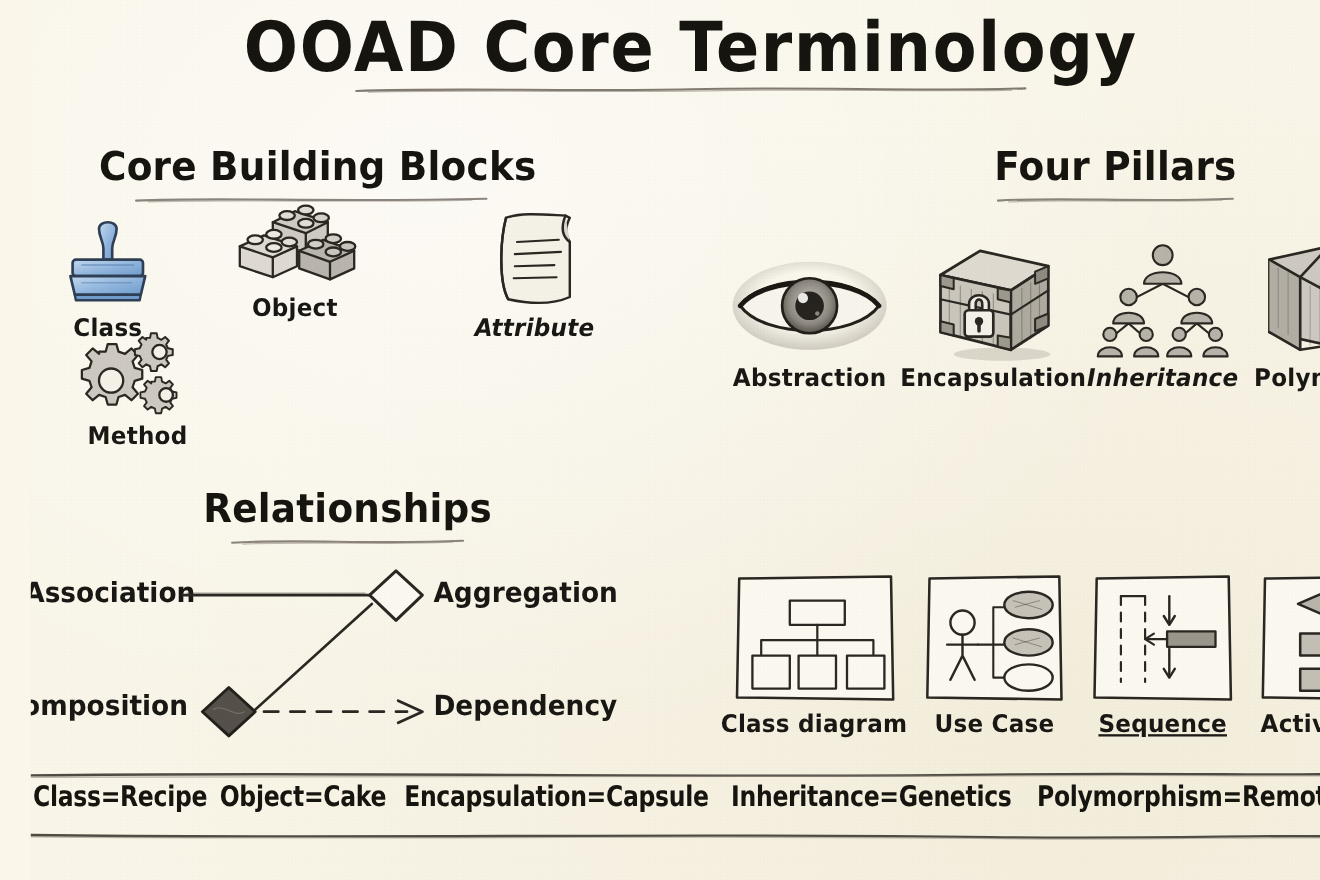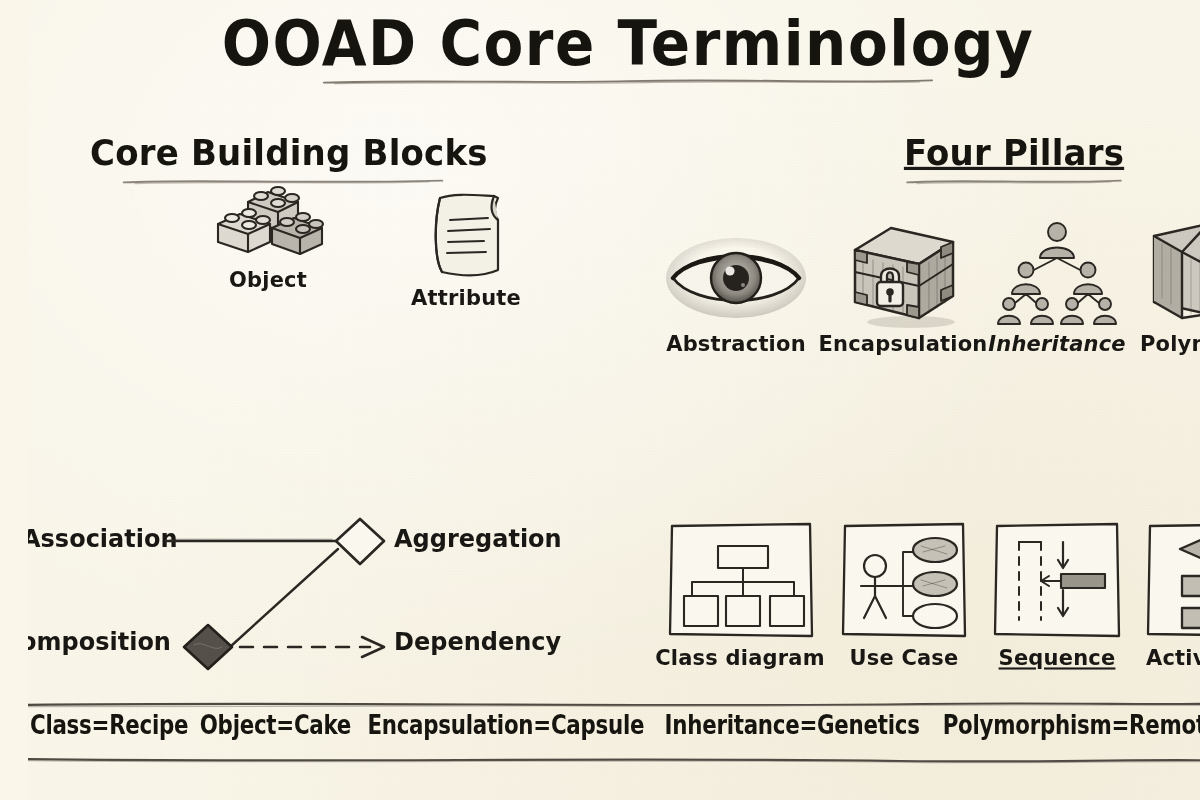--- a/index.html
+++ b/index.html
@@ -156,30 +156,60 @@
   </div>
 
   <div class="sec-head" style="left:62px; top:132px; width:385px;">
     <div class="txt hand">Core Building Blocks</div>
     <svg class="rule" width="370" height="8" viewBox="0 0 370 8">
       <path d="M3 5 C 90 1, 200 7, 367 3" stroke="#6f6860" stroke-width="2.2" fill="none" stroke-linecap="round" opacity=".8"></path>
       <path d="M16 6.4 C 110 3.4, 230 7.6, 352 4.4" stroke="#938c81" stroke-width="1.3" fill="none" stroke-linecap="round" opacity=".55"></path>
     </svg>
   </div>
 
-  <div class="sec-head" style="left:836px; top:132px; width:300px;text-decoration:underline;">
+  <div class="sec-head" style="left:836px; top:132px; width:300px;">
     <div class="txt hand">Four Pillars</div>
     <svg class="rule" width="250" height="8" viewBox="0 0 250 8">
       <path d="M3 5 C 70 1, 150 7, 247 3" stroke="#6f6860" stroke-width="2.2" fill="none" stroke-linecap="round" opacity=".8"></path>
       <path d="M14 6.4 C 80 3.4, 160 7.6, 236 4.4" stroke="#938c81" stroke-width="1.3" fill="none" stroke-linecap="round" opacity=".55"></path>
     </svg>
   </div>
 
-
-
+  <div class="sec-head" style="left:128px; top:443px; width:320px;">
+    <div class="txt hand">Relationships</div>
+    <svg class="rule" width="246" height="8" viewBox="0 0 246 8">
+      <path d="M3 5 C 70 1, 150 7, 243 3" stroke="#6f6860" stroke-width="2.2" fill="none" stroke-linecap="round" opacity=".8"></path>
+      <path d="M14 6.4 C 80 3.4, 158 7.6, 232 4.4" stroke="#938c81" stroke-width="1.3" fill="none" stroke-linecap="round" opacity=".55"></path>
+    </svg>
+  </div>
+
+
+  <div class="item" style="left:0px; top:192px; width:140px;">
+    <div class="art" style="height:92px;">
+      <svg width="92" height="92" viewBox="0 0 92 92">
+        <defs>
+          <linearGradient id="stampG" x1="0" y1="0" x2="1" y2="1">
+            <stop offset="0%" stop-color="#c3d9ef"></stop>
+            <stop offset="55%" stop-color="#8fb4dc"></stop>
+            <stop offset="100%" stop-color="#6f9ccb"></stop>
+          </linearGradient>
+        </defs>
+
+        <path d="M38 16 C38 8, 54 8, 54 16 C54 24, 50 27, 50 34 L50 44 L42 44 L42 34 C42 27, 38 24, 38 16 Z" fill="url(#stampG)" stroke="#2f3f55" stroke-width="2.4" stroke-linejoin="round"></path>
+
+        <rect x="14" y="44" width="64" height="15" rx="3" fill="url(#stampG)" stroke="#2f3f55" stroke-width="2.4"></rect>
+
+        <path d="M12 59 L80 59 L76 76 L16 76 Z" fill="url(#stampG)" stroke="#2f3f55" stroke-width="2.4" stroke-linejoin="round"></path>
+        <path d="M16 76 L76 76 L75 81 L17 81 Z" fill="#6f9ccb" stroke="#2f3f55" stroke-width="2.2" stroke-linejoin="round"></path>
+        <path d="M22 49 L70 49" stroke="#5d86b4" stroke-width="1.4" opacity=".7"></path>
+        <path d="M22 65 L68 65" stroke="#5d86b4" stroke-width="1.4" opacity=".55"></path>
+      </svg>
+    </div>
+    <div class="lbl hand">Class</div>
+  </div>
 
   <div class="item" style="left:170px; top:172px; width:140px;">
     <div class="art" style="height:94px;">
       <svg width="124" height="94" viewBox="0 0 124 94">
         <g class="pencil" stroke-width="2.1">
 
           <g>
             <path d="M42 30 L62 20 L92 30 L92 48 L72 58 L42 48 Z" fill="#cfcbc2"></path>
             <path d="M42 30 L72 40 L92 30" fill="none"></path>
             <path d="M72 40 L72 58" fill="none"></path>
@@ -207,38 +237,56 @@
             <ellipse cx="97" cy="45" rx="7" ry="4" fill="#d3cfc6"></ellipse>
             <ellipse cx="97" cy="57" rx="7" ry="4" fill="#c9c5bc"></ellipse>
             <ellipse cx="110" cy="52" rx="7" ry="4" fill="#c9c5bc"></ellipse>
           </g>
         </g>
       </svg>
     </div>
     <div class="lbl hand">Object</div>
   </div>
 
-  <div class="item" style="left:368px; top:186px; width:140px;">
+  <div class="item" style="left:388px; top:186px; width:140px;font-style:italic;">
     <div class="art" style="height:98px;">
       <svg width="104" height="98" viewBox="0 0 104 98">
         <g class="pencil" stroke-width="2.2">
           <path d="M26 12 C 40 7, 60 9, 80 10 L84 12 C 80 20, 80 28, 84 34 L84 84
                    C 66 92, 46 90, 28 86 C 20 72, 20 36, 26 12 Z" fill="#f4f1e7"></path>
           <path d="M80 10 C 76 20, 76 28, 84 34" fill="#d9d5ca"></path>
           <path d="M26 12 C 20 36, 20 72, 28 86" fill="none"></path>
           <path d="M36 34 L74 32" stroke-width="1.9"></path>
           <path d="M34 45 L76 43" stroke-width="1.9"></path>
           <path d="M34 56 L70 55" stroke-width="1.9"></path>
           <path d="M33 67 L72 66" stroke-width="1.9"></path>
         </g>
       </svg>
     </div>
     <div class="lbl hand">Attribute</div>
   </div>
 
+  <div class="item" style="left:22px; top:300px; width:150px;">
+    <div class="art" style="height:82px;">
+      <svg width="112" height="82" viewBox="0 0 112 82">
+        <g class="pencil" stroke-width="2.1">
+
+          <path d="M44 14 l6 0 2 -7 8 0 2 7 6 2 6 -5 6 6 -5 6 2 6 7 2 0 8 -7 2 -2 6 5 6 -6 6 -6 -5 -6 2 -2 7 -8 0 -2 -7 -6 -2 -6 5 -6 -6 5 -6 -2 -6 -7 -2 0 -8 7 -2 2 -6 -5 -6 6 -6 6 5 Z" fill="#cdc9c0" transform="translate(-22,6) scale(0.98)"></path>
+          <circle cx="32" cy="46" r="11" fill="#f4f1e7"></circle>
+
+          <path d="M86 6 l4 0 1 -5 6 0 1 5 4 2 4 -3 4 4 -3 4 2 4 5 1 0 6 -5 1 -2 4 3 4 -4 4 -4 -3 -4 2 -1 5 -6 0 -1 -5 -4 -2 -4 3 -4 -4 3 -4 -2 -4 -5 -1 0 -6 5 -1 2 -4 -3 -4 4 -4 4 3 Z" fill="#cdc9c0" transform="translate(-10,2) scale(0.86)"></path>
+          <circle cx="76" cy="20" r="6.5" fill="#f4f1e7"></circle>
+
+          <path d="M86 6 l4 0 1 -5 6 0 1 5 4 2 4 -3 4 4 -3 4 2 4 5 1 0 6 -5 1 -2 4 3 4 -4 4 -4 -3 -4 2 -1 5 -6 0 -1 -5 -4 -2 -4 3 -4 -4 3 -4 -2 -4 -5 -1 0 -6 5 -1 2 -4 -3 -4 4 -4 4 3 Z" fill="#cdc9c0" transform="translate(-2,42) scale(0.82)"></path>
+          <circle cx="82" cy="59" r="6.2" fill="#f4f1e7"></circle>
+        </g>
+      </svg>
+    </div>
+    <div class="lbl hand">Method</div>
+  </div>
 
 
   <div class="item" style="left:630px; top:222px; width:156px;">
     <div class="art" style="height:108px;">
       <svg width="150" height="104" viewBox="0 0 150 104">
         <defs>
           <radialGradient id="irisG" cx="50%" cy="45%" r="55%">
             <stop offset="0%" stop-color="#c9c6bf"></stop>
             <stop offset="70%" stop-color="#8c8880"></stop>
             <stop offset="100%" stop-color="#56534c"></stop>

